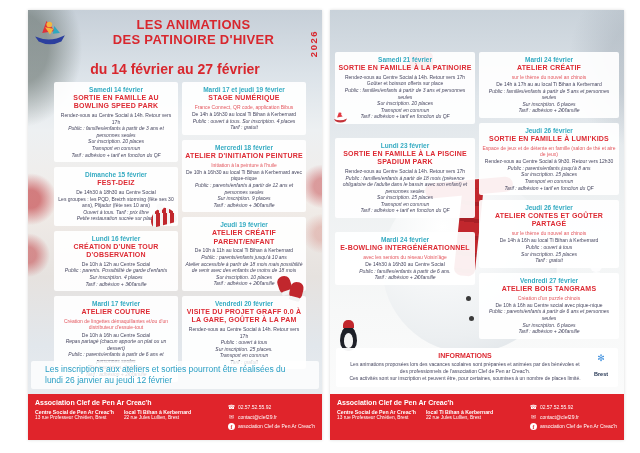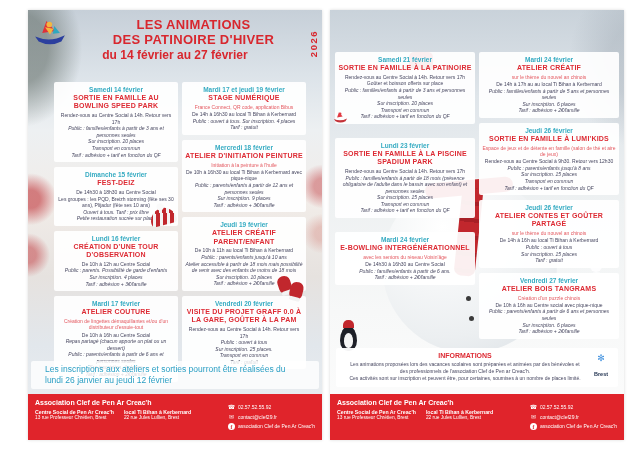--- a/index.html
+++ b/index.html
@@ -25,21 +25,21 @@
   }
   #page2 .page-bg{
     background:
       radial-gradient(ellipse at 105% 12%, rgba(150,160,170,.35) 0 30px, transparent 70px),
       linear-gradient(180deg,#c9d2da 0%,#dfe5ea 20%,#eef1f2 45%,#f7f8f8 70%,#fdfdfd 100%);
   }
 
   
   .p1-header{position:absolute;top:8px;left:0;right:0;text-align:center;z-index:2;}
   .title-line{font-size:13px;font-weight:800;color:#d8272e;letter-spacing:.3px;line-height:1.12;padding-left:37px;}
-  .title-sub{font-size:12px;font-weight:800;color:#d8272e;margin-top:1px;}
+  .title-sub{font-size:14px;font-weight:800;color:#d8272e;margin-top:14px;}
   .logo{position:absolute;left:5px;top:8px;z-index:3;}
   .year{position:absolute;right:3px;top:20px;z-index:3;
         writing-mode:vertical-rl;transform:rotate(180deg);
         font-size:9.5px;font-weight:800;color:#d8272e;letter-spacing:1.5px;}
 
   
   .cols{position:absolute;display:flex;gap:4px;z-index:2;}
   #page1 .cols{top:72px;left:26px;right:16px;}
   #page2 .cols{top:42px;left:5px;right:5px;}
   .col{flex:1;min-width:0;}

